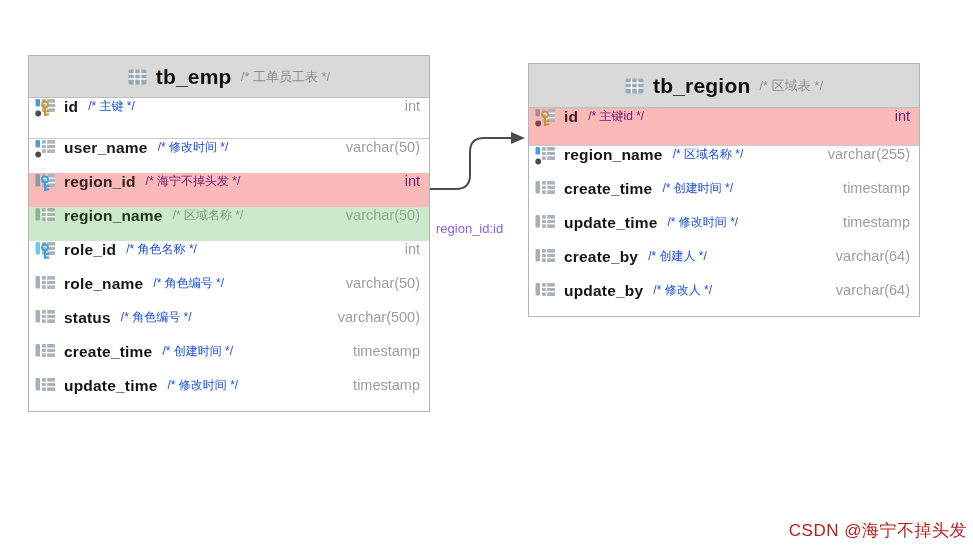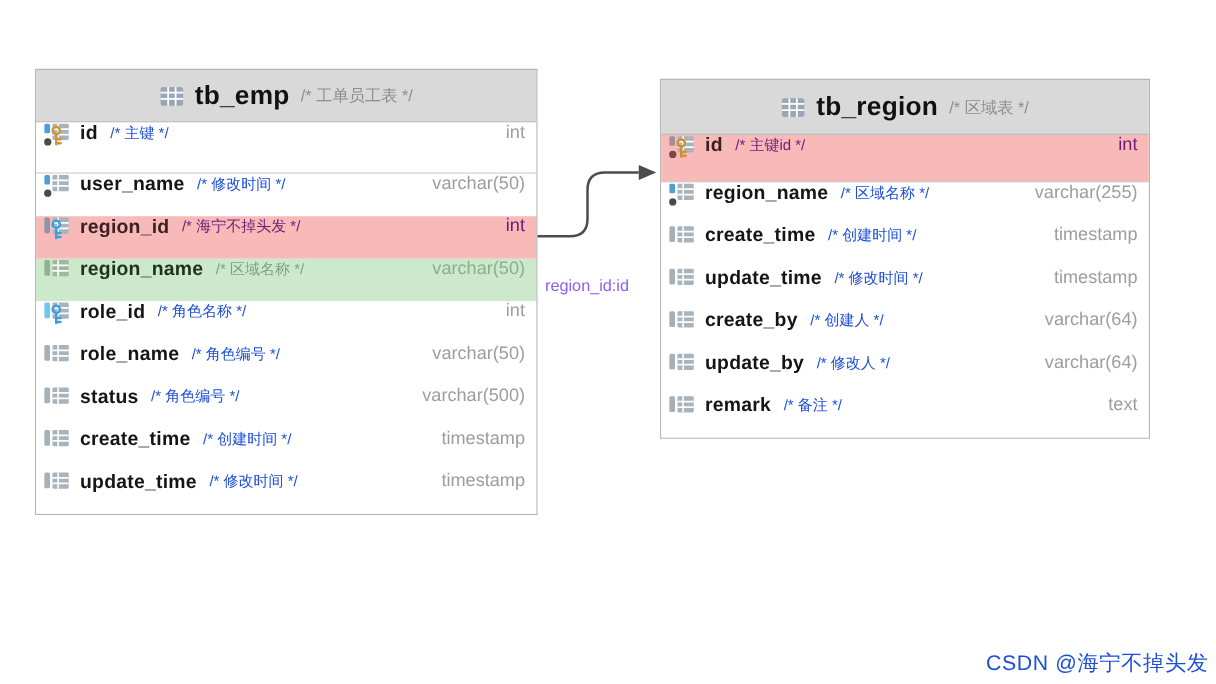--- a/index.html
+++ b/index.html
@@ -24,21 +24,21 @@
   .ctype{font-size:14.5px;color:#9d9d9d;margin-left:auto;white-space:nowrap;}
   .row.hl-pink{background:#f8b9b9;}
   .row.hl-pink .ccomment,.row.hl-pink .ctype{color:#701a75;}
   .row.hl-pink .cname{color:#3a2020;}
   .row.hl-green{background:#cde9cc;}
   .row.hl-green .ccomment{color:#7fa081;}
   .row.hl-green .ctype{color:#8dad8d;}
   .row.hl-green .cname{color:#1b331b;}
   .connector{position:absolute;left:425px;top:118px;width:112px;height:84px;pointer-events:none;}
   .edge-label{position:absolute;left:436px;top:221px;font-size:13px;color:#8b5cf6;white-space:nowrap;}
-  .watermark{position:absolute;right:6px;bottom:5px;font-size:17px;color:#1d4ed8;letter-spacing:.5px;white-space:nowrap;}
+  .watermark{position:absolute;right:6px;bottom:5px;font-size:17px;color:#b91c1c;letter-spacing:.5px;white-space:nowrap;}
 </style>
 </head>
 <body>
 
 <div class="canvas">
 
   <section class="table" id="table-emp">
     <header class="thead">
       <span class="ticon">
         <svg width="19" height="16" viewBox="0 0 19 16">
@@ -336,36 +336,20 @@
                 <line x1="11.5" y1="1" x2="11.5" y2="14"></line>
                 <line x1="7" y1="5.3" x2="20" y2="5.3"></line>
                 <line x1="7" y1="9.7" x2="20" y2="9.7"></line>
               </g>
             </svg>
           </span>
           <span class="cname">update_by</span>
           <span class="ccomment">/* 修改人 */</span>
           <span class="ctype">varchar(64)</span>
         </div>
-        <div class="row">
-          <span class="colicon">
-            <svg width="24" height="19" viewBox="0 0 24 19">
-              <rect x="0.5" y="1" width="4.5" height="12.5" rx="1.2" fill="#a6b0b8"></rect>
-              <rect x="7" y="1" width="13" height="13" rx="1" fill="#a9b3bc"></rect>
-              <g stroke="#ffffff" stroke-width="1.3">
-                <line x1="11.5" y1="1" x2="11.5" y2="14"></line>
-                <line x1="7" y1="5.3" x2="20" y2="5.3"></line>
-                <line x1="7" y1="9.7" x2="20" y2="9.7"></line>
-              </g>
-            </svg>
-          </span>
-          <span class="cname">remark</span>
-          <span class="ccomment">/* 备注 */</span>
-          <span class="ctype">text</span>
-        </div>
       </div>
   </section>
 
   <svg class="connector" viewBox="0 0 112 84">
     <path d="M5,71 H31 Q45,71 45,57 V34 Q45,20 59,20 H86" fill="none" stroke="#4c4c4c" stroke-width="2"></path>
     <polygon points="86,14 100,20 86,26" fill="#4c4c4c"></polygon>
   </svg>
 
   <div class="edge-label">region_id:id</div>
 

